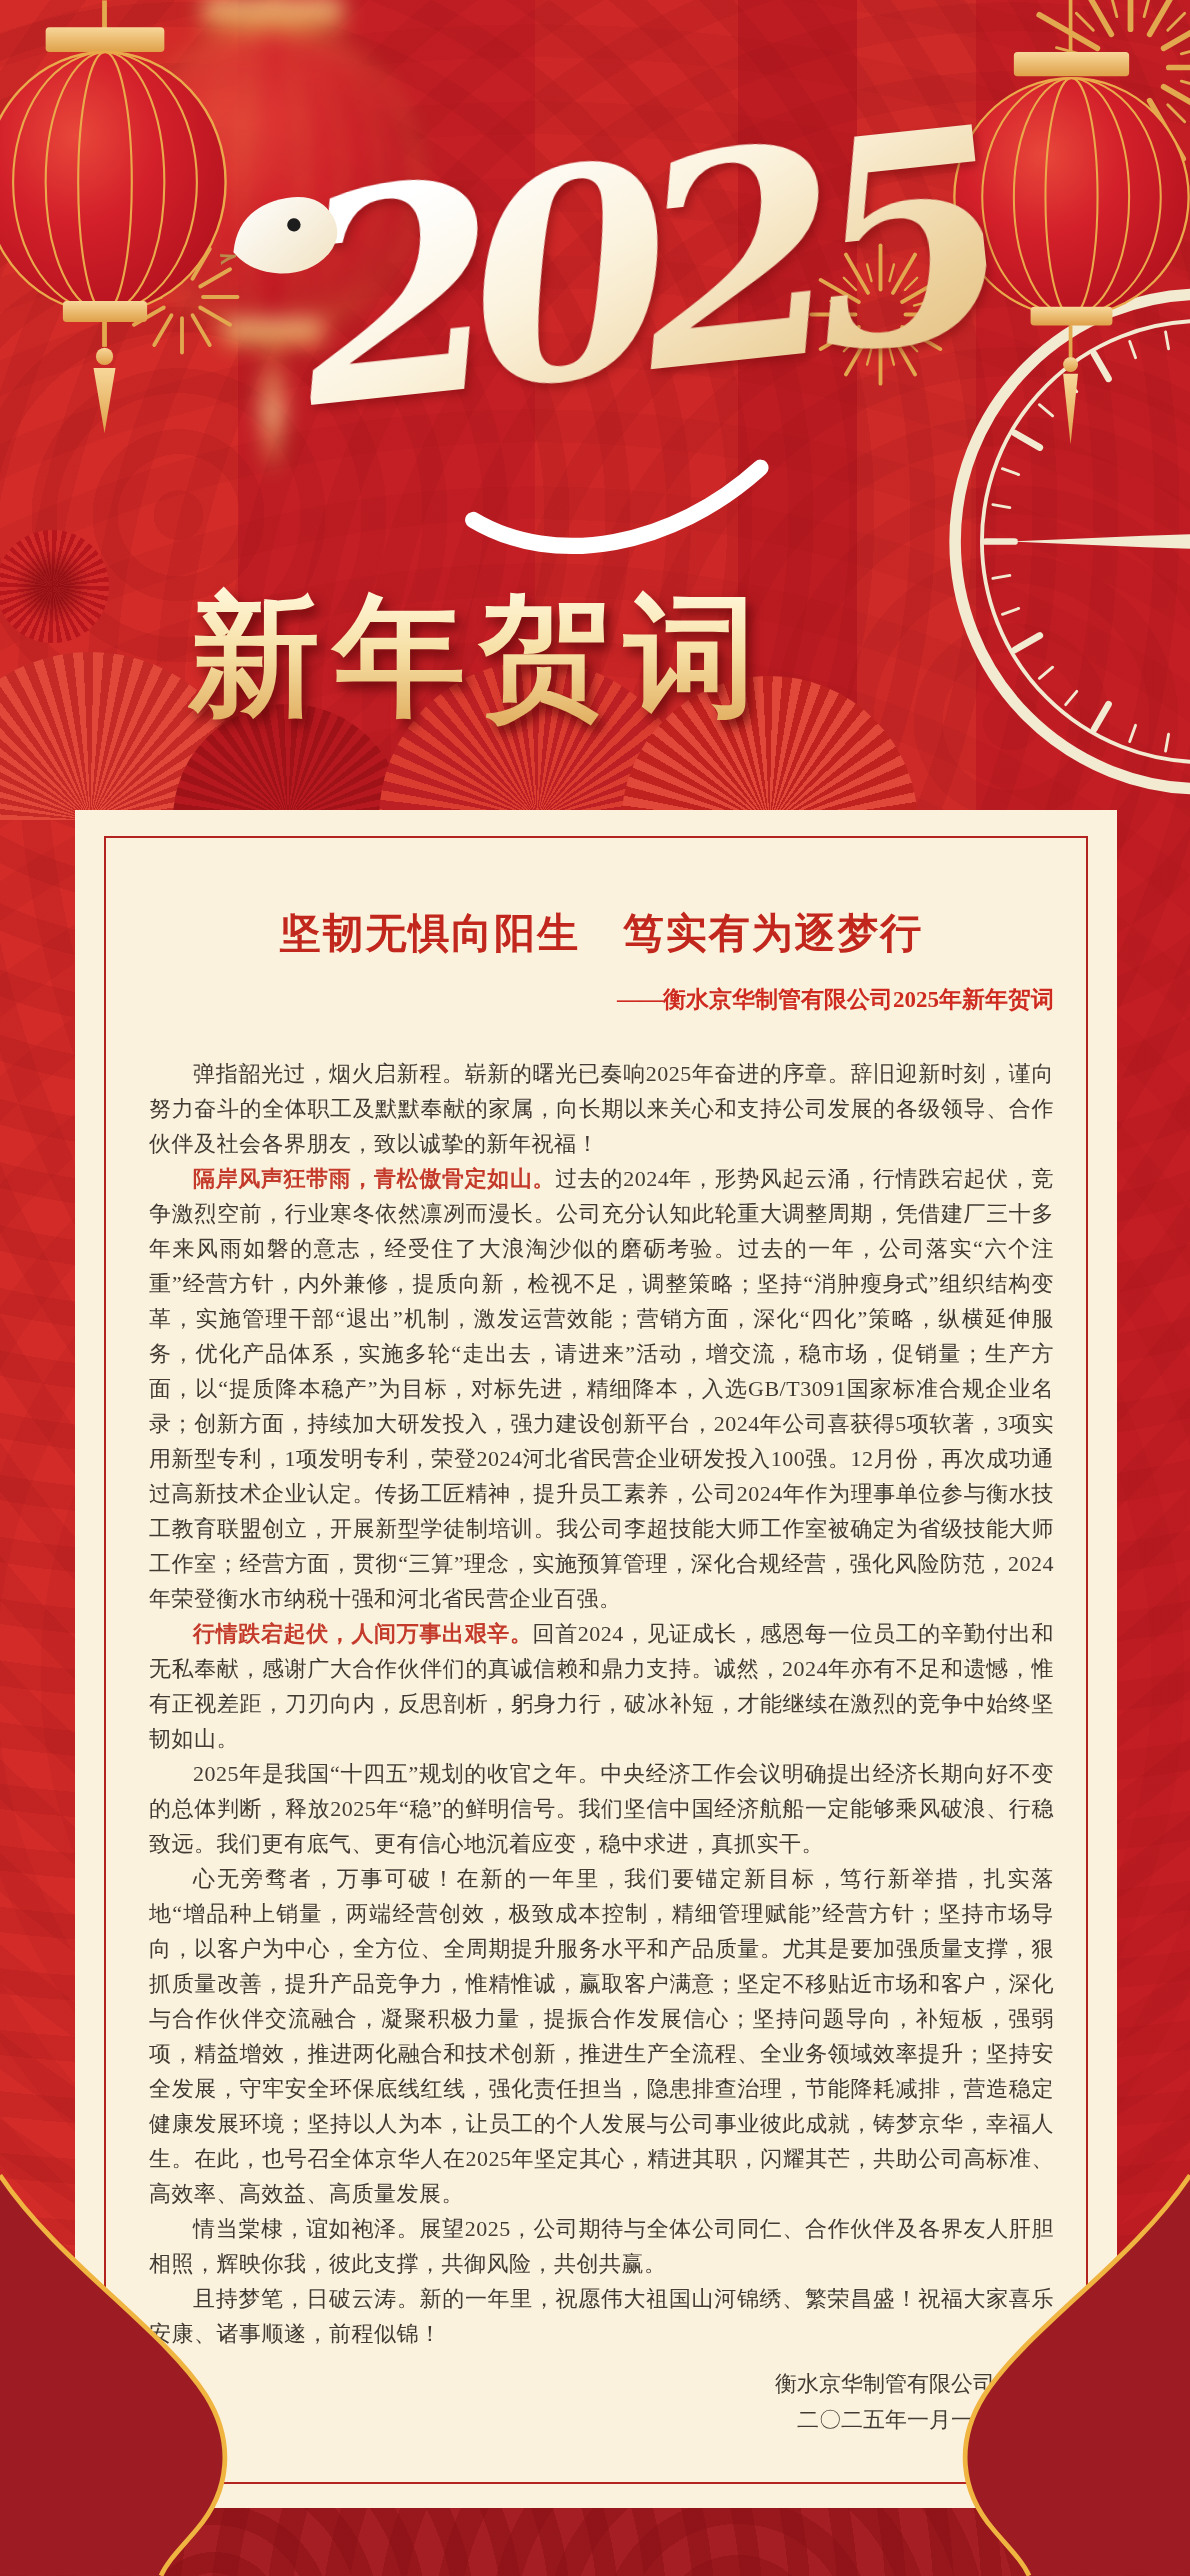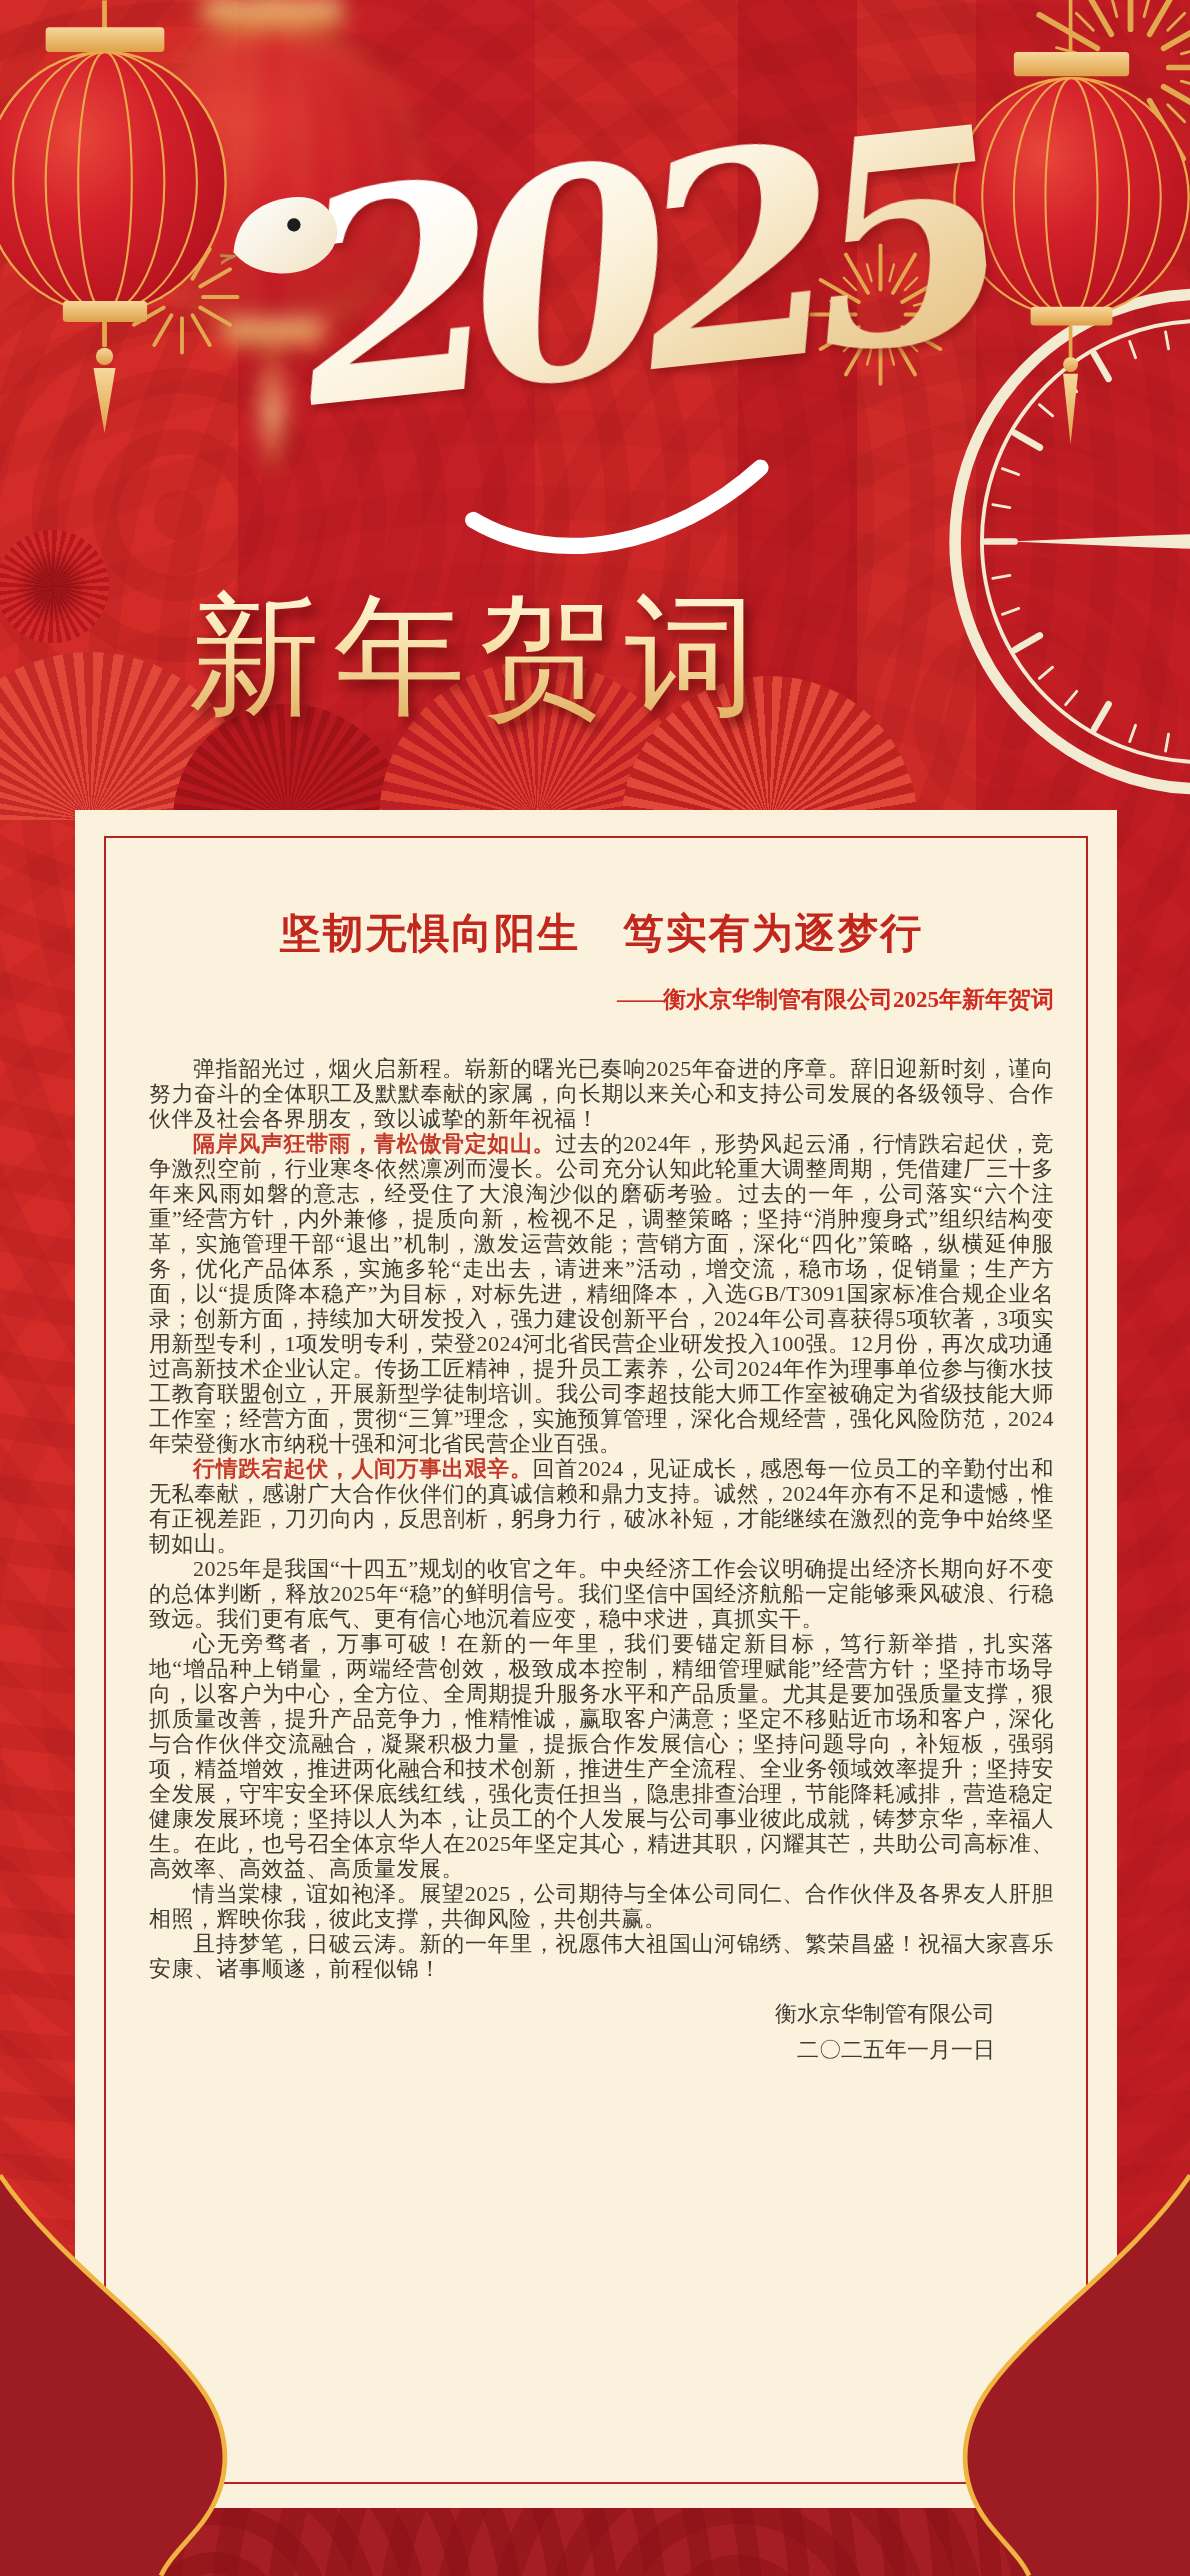--- a/index.html
+++ b/index.html
@@ -41,39 +41,39 @@
   .year-wrap{left:240px;top:123px;width:575px;height:460px;transform:rotate(-6deg);z-index:5;}
   .year-text{display:inline-block;margin-left:67px;font-family:"DejaVu Serif",serif;font-style:italic;font-weight:800;
     font-size:288px;line-height:316px;letter-spacing:-29px;
     background:linear-gradient(155deg,#ffffff 18%,#fbf2dc 45%,#ecd09b 78%,#e0ba78 100%);
     -webkit-background-clip:text;background-clip:text;color:transparent;
     filter:drop-shadow(3.8px 5.8px 4.8px rgba(110,8,10,.45));}
   .snake-head{left:-7.7px;top:40px;z-index:6;}
   .snake-tail{left:206px;top:357px;z-index:4;}
   
   .heading{left:0;top:583px;width:958px;text-align:center;z-index:6;}
-  .heading span{display:inline-block;font-family:"DejaVu Serif","Liberation Serif",serif;font-weight:400;
+  .heading span{display:inline-block;font-family:"DejaVu Serif","Liberation Serif",serif;font-weight:700;
     font-size:132px;line-height:144px;letter-spacing:13.4px;
     background:linear-gradient(180deg,#fff6d8 6%,#f6dfa4 48%,#e2b164 96%);
     -webkit-background-clip:text;background-clip:text;color:transparent;
     filter:drop-shadow(5.8px 7.7px 5.8px rgba(100,8,10,.8));}
   
   .band{left:0;top:2501px;width:1190px;height:75px;z-index:7;background:
     repeating-radial-gradient(circle at 18% 160%, rgba(134,14,19,.45) 0 21px, rgba(134,14,19,0) 21px 48px),
     repeating-radial-gradient(circle at 62% 180%, rgba(134,14,19,.40) 0 25px, rgba(134,14,19,0) 25px 56px),
     var(--band);}
   .curtains{left:0;top:0;z-index:9;pointer-events:none;}
   
   .card{left:75px;top:810px;width:1042px;height:1698px;background:var(--card_bg);z-index:8;}
   .inner-border{position:absolute;left:29px;right:29px;top:26px;bottom:24px;border:2.9px solid var(--border_red);}
   .content{position:absolute;left:74px;right:63px;top:96px;}
   .letter-title{margin:0;text-align:center;font-size:41px;line-height:54px;font-weight:700;
     color:var(--title_red);letter-spacing:1.9px;}
   .letter-subtitle{margin-top:23px;text-align:right;font-size:23px;line-height:33px;font-weight:700;color:#ce2a1f;}
-  .letter-body{margin-top:40px;font-size:22px;line-height:25px;color:var(--body_text);
+  .letter-body{margin-top:40px;font-size:22px;line-height:35px;color:var(--body_text);
     text-align:justify;letter-spacing:0.5px;}
   .letter-body p{margin:0;text-indent:2em;}
   .accent{color:var(--lead_red);font-weight:700;}
   .signature{width:max-content;margin:15px 59px 0 auto;text-align:right;font-size:22px;line-height:36px;color:var(--body_text);}
 </style>
 </head>
 <body>
 
 <div class="page">
 

